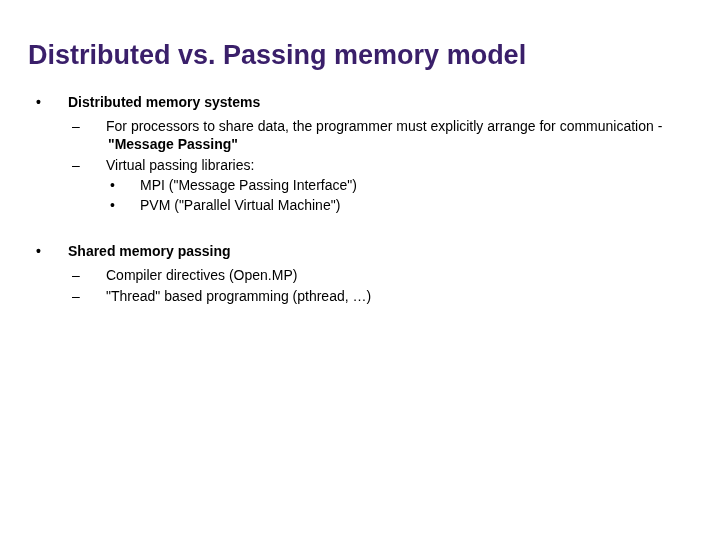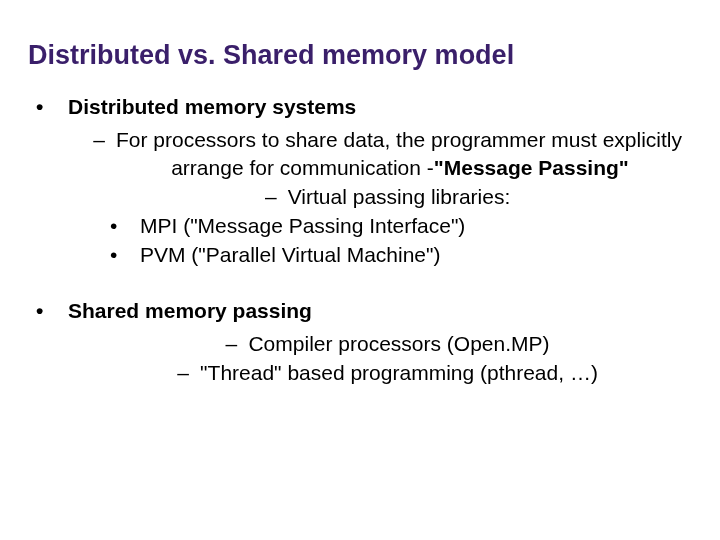--- a/index.html
+++ b/index.html
@@ -17,39 +17,38 @@
     height: 540px;
     padding: 40px 28px 0 28px;
   }
   .title {
     font-size: 27px;
     font-weight: bold;
     color: #3a1f6a;
     margin: 0 0 22px 0;
   }
   .content {
-    font-size: 21px;
+    font-size: 14px;
     line-height: 1.3;
   }
   .lvl1 {
     margin: 0 0 6px 26px;
     text-indent: -18px;
     padding-left: 18px;
   }
   .lvl1 .dot {
     font-weight: bold;
     display: inline-block;
     width: 14px;
   }
   .lvl1-text { font-weight: bold; }
   .lvl2 {
     margin: 0 0 2px 62px;
     text-indent: -18px;
     padding-left: 18px;
-    text-align: center;
   }
   .lvl2 .dash {
     display: inline-block;
     width: 16px;
   }
   .lvl3 {
     margin: 0 0 2px 98px;
     text-indent: -16px;
     padding-left: 16px;
   }
@@ -57,21 +56,21 @@
     display: inline-block;
     width: 14px;
   }
   .block2 { margin-top: 28px; }
   .bold { font-weight: bold; }
 </style>
 </head>
 <body>
 
 <div class="slide">
-  <div class="title">Distributed vs. Shared memory model</div>
+  <div class="title">Distributed vs. Passing memory model</div>
 
   <div class="content">
 
     <div class="lvl1">
       <span class="dot">•</span><span class="lvl1-text">Distributed memory systems</span>
     </div>
 
     <div class="lvl2">
       <span class="dash">–</span><span><span>For processors to share data, the programmer must explicitly arrange for communication -</span><span class="bold">"Message Passing"</span></span>
     </div>
@@ -87,21 +86,21 @@
     <div class="lvl3">
       <span class="bull">•</span><span>PVM ("Parallel Virtual Machine")</span>
     </div>
 
     <div class="block2">
       <div class="lvl1">
         <span class="dot">•</span><span class="lvl1-text">Shared memory passing</span>
       </div>
 
       <div class="lvl2">
-        <span class="dash">–</span><span>Compiler processors (Open.MP)</span>
+        <span class="dash">–</span><span>Compiler directives (Open.MP)</span>
       </div>
 
       <div class="lvl2">
         <span class="dash">–</span><span>"Thread" based programming (pthread, …)</span>
       </div>
     </div>
 
   </div>
 </div>
 

